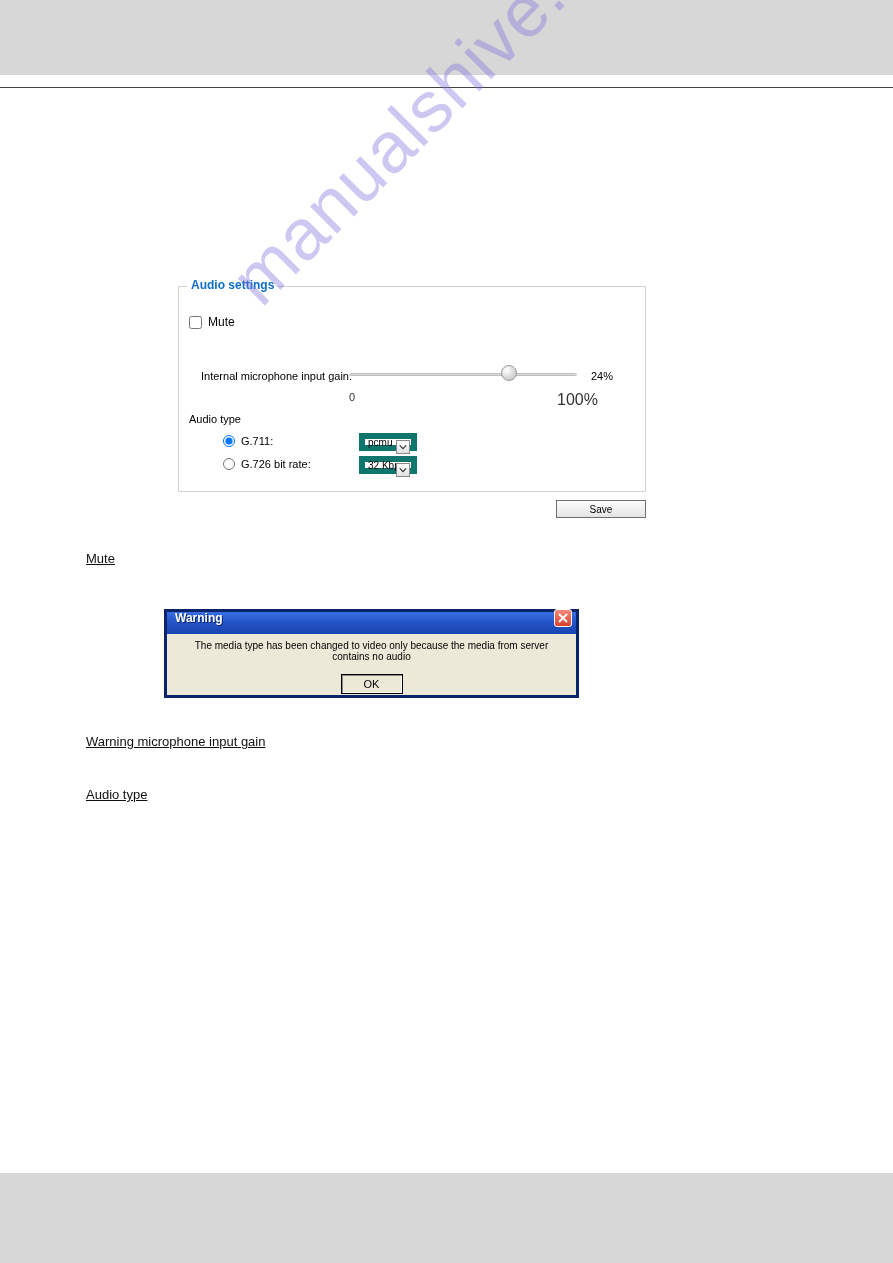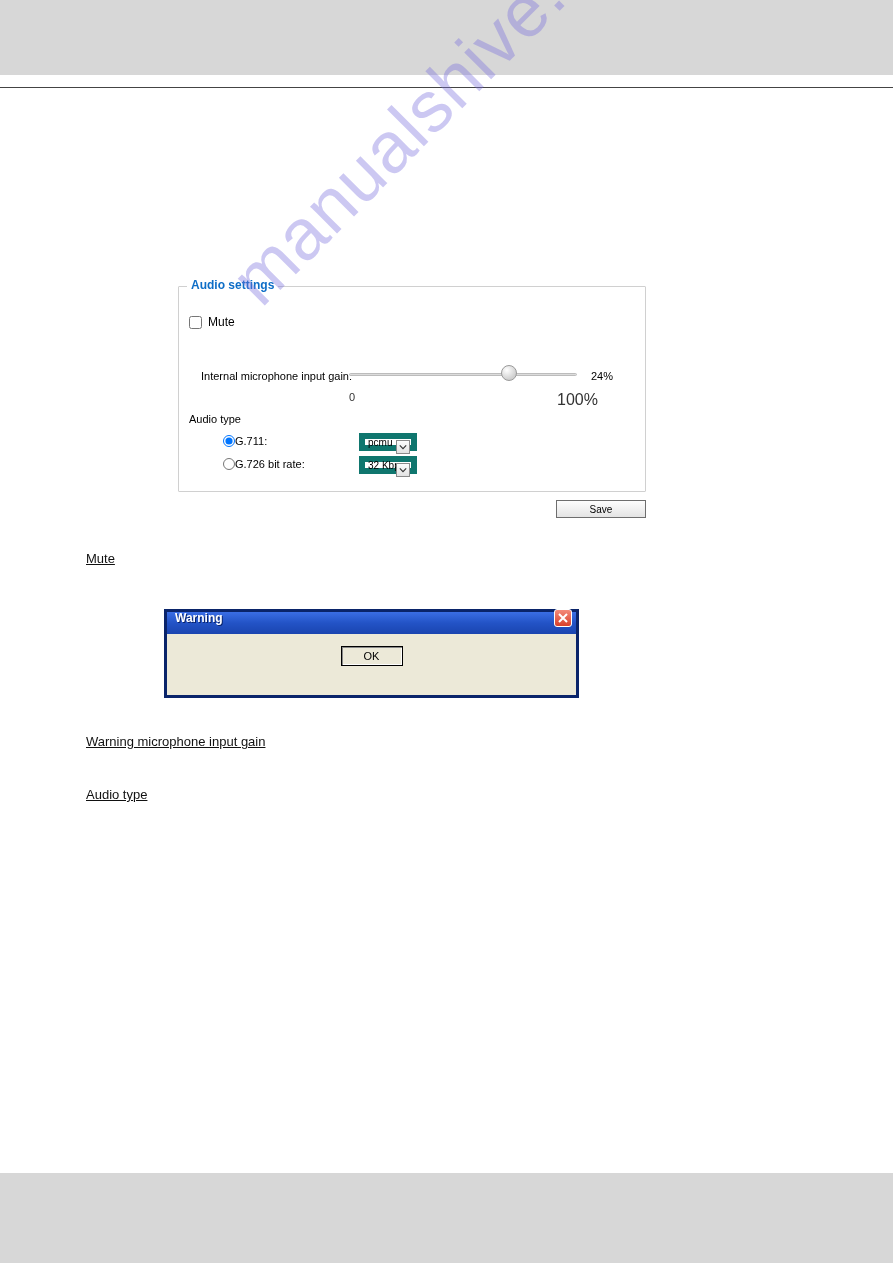--- a/index.html
+++ b/index.html
@@ -57,21 +57,21 @@
     width: 16px; height: 16px;
     border-radius: 50%;
     background: radial-gradient(circle at 35% 30%, #fff, #cfcfcf 70%);
     border: 1px solid #9a9a9a;
   }
   .slider-min { position: absolute; left: 170px; top: 104px; font-size: 11px; color: #333; }
   .slider-max { position: absolute; left: 378px; top: 104px; font-size: 16px; color: #333; }
   .slider-val { position: absolute; left: 412px; top: 83px; font-size: 11px; }
 
   .audiotype-lbl { position: absolute; left: 10px; top: 126px; font-size: 11px; }
-  .radio-row { position: absolute; left: 44px; display: flex; align-items: center; font-size: 11px; }
+  .radio-row { position: absolute; left: 44px; display: flex; align-items: center; gap: 6px; font-size: 11px; }
   .r1 { top: 148px; }
   .r2 { top: 171px; }
   .radio-row input { width: 12px; height: 12px; }
 
   .mini-select {
     position: absolute; left: 180px;
     width: 58px; height: 18px;
     border: 6px solid #0f766e;
     background: #fff;
     font-size: 10px;
@@ -224,20 +224,21 @@
 
   <div class="xp-dialog">
     <div class="xp-title">
       <span class="xp-title-txt">Warning</span>
       <span class="xp-close">
         <svg viewBox="0 0 10 10">
             <path d="M1 1 L9 9 M9 1 L1 9" stroke="#fff" stroke-width="2" fill="none"></path>
           </svg>
       </span>
     </div>
+    <div class="xp-body">The media type has been changed to video only because the media from server contains no audio</div>
     <button class="xp-ok">OK</button>
   </div>
 
   <div class="body-text underline" style="left:86px; top:644px;">Warning microphone input gain</div>
   <div class="body-text underline" style="left:86px; top:697px;">Audio type</div>
 
   <div class="watermark">manualshive.com</div>
 </div>
 
 <div class="bottom-bar"></div>

